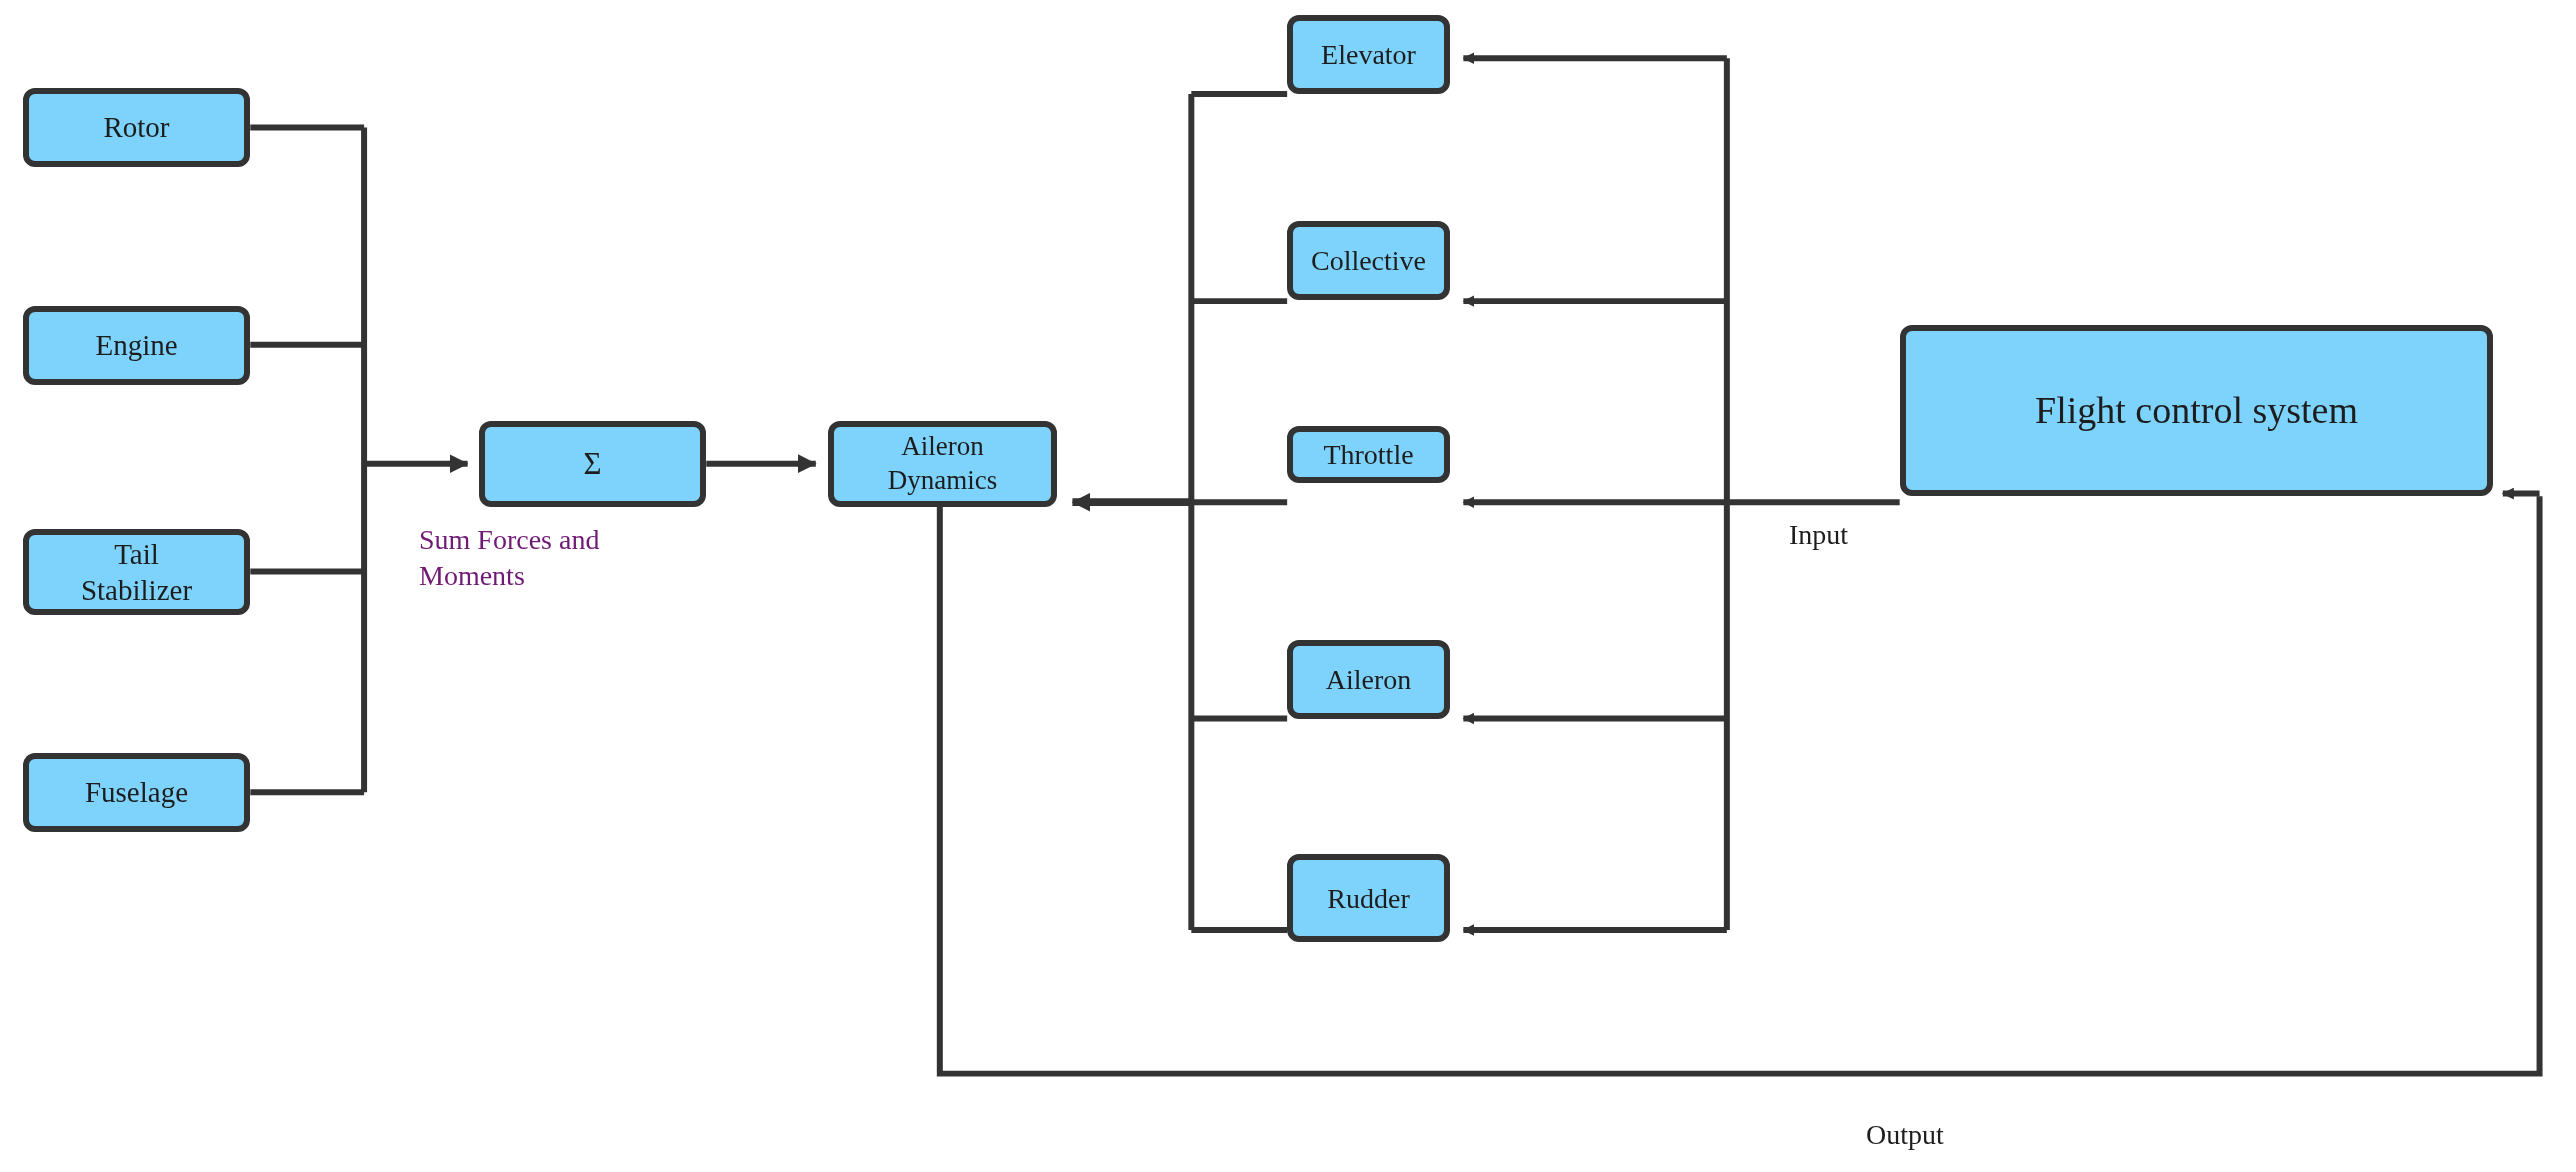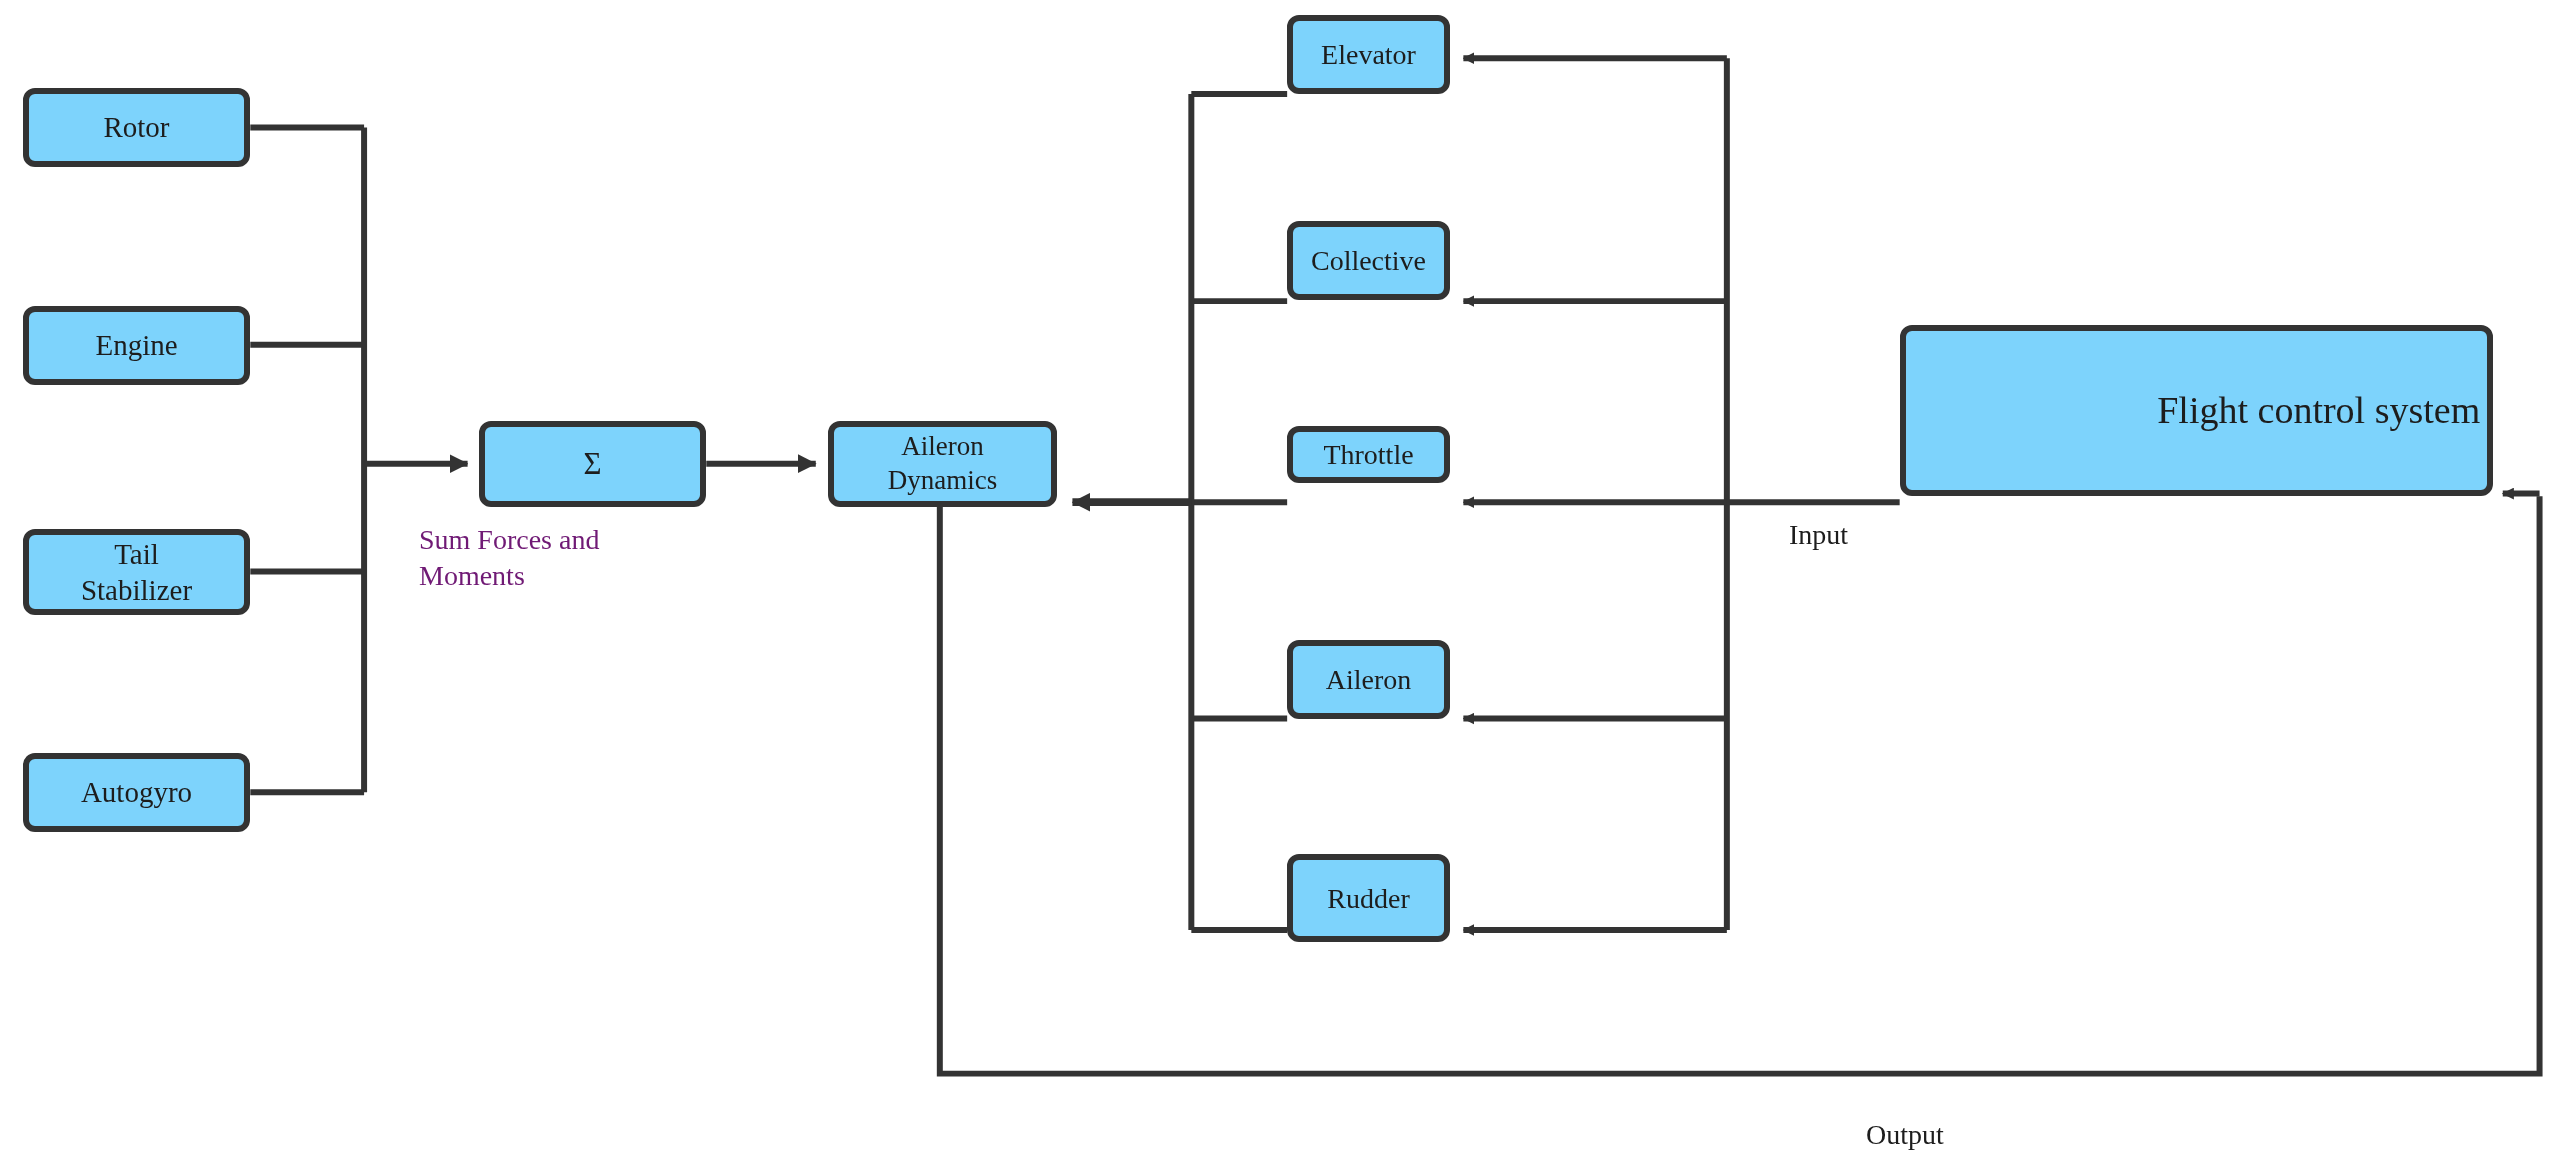--- a/index.html
+++ b/index.html
@@ -102,21 +102,21 @@
   <div class="node" style="left:23px;top:306px;width:227px;height:79px;font-size:29px;">
     <span>Engine</span>
   </div>
 
   <div class="node" style="left:23px;top:529px;width:227px;height:86px;font-size:29px;flex-direction:column;">
     <span>Tail</span>
     <span>Stabilizer</span>
   </div>
 
   <div class="node" style="left:23px;top:753px;width:227px;height:79px;font-size:29px;">
-    <span>Autogyro</span>
+    <span>Fuselage</span>
   </div>
 
   <div class="node" style="left:479px;top:421px;width:227px;height:86px;font-size:31px;">
     <span>Σ</span>
   </div>
 
   <div class="cap" style="left:419px;top:522px;width:347px;font-size:28px;">
     <div>Sum Forces and</div>
     <div>Moments</div>
   </div>
@@ -139,21 +139,21 @@
   </div>
 
   <div class="node" style="left:1287px;top:640px;width:163px;height:79px;font-size:28px;align-items:center;">
     <span>Aileron</span>
   </div>
 
   <div class="node" style="left:1287px;top:854px;width:163px;height:88px;font-size:28px;">
     <span>Rudder</span>
   </div>
 
-  <div class="node" style="left:1900px;top:325px;width:593px;height:171px;font-size:38px;justify-content:flex-end;">
+  <div class="node" style="left:1900px;top:325px;width:593px;height:171px;font-size:38px;">
     <span>Flight control system</span>
   </div>
 
   <div class="lbl" style="left:1789px;top:519px;font-size:28px;">Input</div>
 
   <div class="lbl" style="left:1866px;top:1119px;font-size:28px;">Output</div>
 
 </div>
 
 

